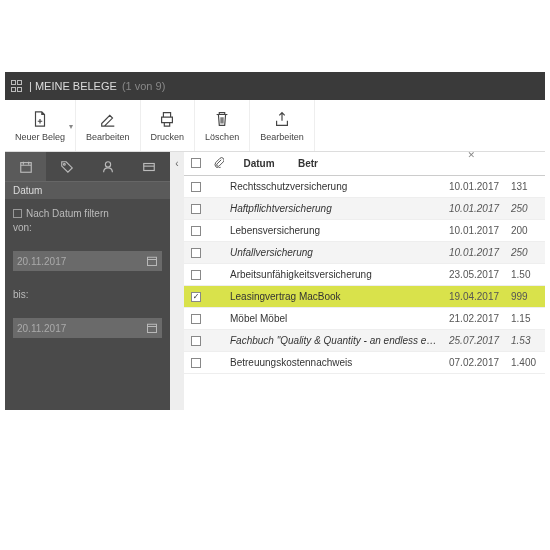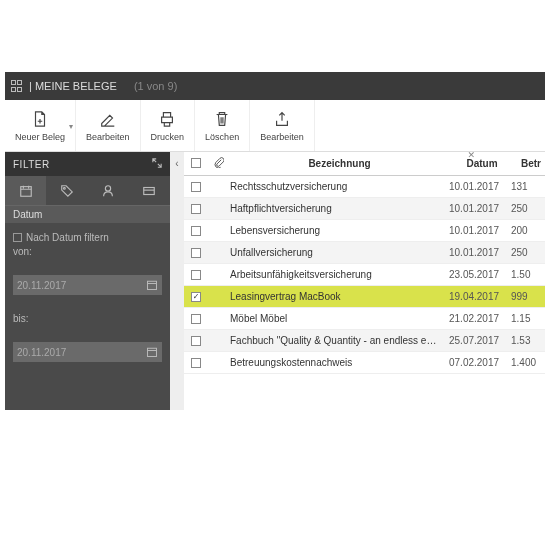--- a/index.html
+++ b/index.html
@@ -1,21 +1,21 @@
 <!DOCTYPE html>
 <html><head>
 <meta charset="utf-8">
 <style>
   * { box-sizing: border-box; margin: 0; padding: 0; font-family: Arial, sans-serif; }
   body { width: 550px; height: 550px; background: #fff; overflow: hidden; }
   .stage { position: absolute; top: 72px; left: 5px; width: 540px; height: 338px; background:#fff; }
   .titlebar { height: 28px; background: #3a3a3a; color: #ddd; display:flex; align-items:center; padding:0 6px; font-size:11px; }
   .titlebar .grid-ic { width:12px; height:12px; margin-right:6px; display:flex; flex-wrap:wrap; gap:1px; }
   .titlebar .grid-ic span { width:5px; height:5px; border:1px solid #bbb; }
-  .titlebar .count { color:#888; margin-left:14px;}
+  .titlebar .count { color:#888; margin-left:2px;}
   .toolbar { height:52px; border-bottom:1px solid #ddd; display:flex; align-items:stretch; }
   .tbtn { display:flex; flex-direction:column; align-items:center; justify-content:center; padding:4px 10px; font-size:9px; color:#444; cursor:pointer; border-right:1px solid #eee; position:relative; min-width:50px;}
   .tbtn .ic { width:20px; height:20px; margin-bottom:3px; display:flex; align-items:center; justify-content:center;}
   .tbtn .caret { position:absolute; right:2px; top:50%; transform:translateY(-50%); font-size:8px; color:#888;}
   .body { display:flex; height:258px; }
   .sidebar { width:165px; background:#4a4a4a; color:#ddd; font-size:10px; position:relative;}
   .filter-head { height:24px; background:#333; display:flex; align-items:center; justify-content:space-between; padding:0 8px; font-size:10px; letter-spacing:0.5px;}
   .filter-tabs { display:flex; height:30px; border-bottom:1px solid #666;}
   .filter-tabs div { flex:1; display:flex; align-items:center; justify-content:center; cursor:pointer; color:#aaa;}
   .filter-tabs div.act { background:#5a5a5a; color:#fff;}
@@ -29,21 +29,21 @@
   .table-wrap { flex:1; overflow:hidden; background:#fff;}
   .thead { display:flex; height:24px; border-bottom:1px solid #ccc; align-items:center; font-size:10px; color:#333; position:relative;}
   .thead .close-x { position:absolute; right:70px; top:-2px; font-size:9px; color:#888;}
   .th { padding:0 4px; font-weight:bold; text-align:center;}
   .th-chk { width:24px;}
   .th-att { width:20px;}
   .th-name { flex:1; }
   .th-date { width:62px;}
   .th-amt { width:32px; text-align:right;}
   .trow { display:flex; height:22px; align-items:center; font-size:10px; color:#333; border-bottom:1px solid #eee; padding-right:2px;}
-  .trow.alt { background:#f4f4f4;}
+  .trow.alt { background:#f4f4f4;font-style:italic;}
   .trow.sel { background:#d9e24b;}
   .td-chk{ width:24px; display:flex; justify-content:center;}
   .td-att{ width:20px;}
   .td-name{ flex:1; white-space:nowrap; overflow:hidden; text-overflow:ellipsis; padding-left:2px;}
   .td-date{ width:62px; color:#555;}
   .td-amt{ width:32px; text-align:left; color:#555; white-space:nowrap;}
   .cbox { width:10px; height:10px; border:1px solid #888; display:inline-flex; align-items:center; justify-content:center; font-size:8px; color:#333; background:#fff;}
   svg { stroke:#444; fill:none; stroke-width:1.3;}
   .sidebar svg { stroke:#bbb;}
 </style>
@@ -102,26 +102,20 @@
           <svg width="18" height="18" viewBox="0 0 20 20">
             <path d="M10 12V3 M7 6l3-3 3 3 M4 12v5h12v-5"></path>
           </svg>
         </span>
       <span>Bearbeiten</span>
     </div>
   </div>
 
   <div class="body">
     <div class="sidebar">
-      <div class="filter-head">
-        <span>FILTER</span>
-        <span><svg width="10" height="10" viewBox="0 0 12 12">
-              <path d="M1 5V1h4 M11 7v4H7 M1 1l4 4 M11 11L7 7"></path>
-            </svg></span>
-      </div>
       <div class="filter-tabs">
         <div class="act">
             <svg width="14" height="14" viewBox="0 0 16 16">
               <rect x="2" y="3" width="12" height="11"></rect>
               <path d="M2 6h12 M5 2v3 M11 2v3"></path>
             </svg>
           </div>
         <div>
             <svg width="14" height="14" viewBox="0 0 16 16">
               <path d="M2 2h5l7 7-5 5-7-7z"></path>
@@ -167,21 +161,20 @@
     </div>
 
     <div class="collapse">‹</div>
 
     <div class="table-wrap">
       <div class="thead">
         <div class="th th-chk"><span class="cbox"></span></div>
         <div class="th th-att"><svg width="11" height="11" viewBox="0 0 16 16">
               <path d="M12 4l-6 6a2 2 0 003 3l6-6a3 3 0 00-5-5L4 8a5 5 0 007 7"></path>
             </svg></div>
-        <div class="th th-name">Bezeichnung</div>
         <div class="th th-date">Datum</div>
         <div class="th th-amt">Betr</div>
         <span class="close-x">✕</span>
       </div>
       <div id="tbody">
           <div class="trow">
             <div class="td-chk">
               <span class="cbox"></span>
             </div>
             <div class="td-att"></div>

